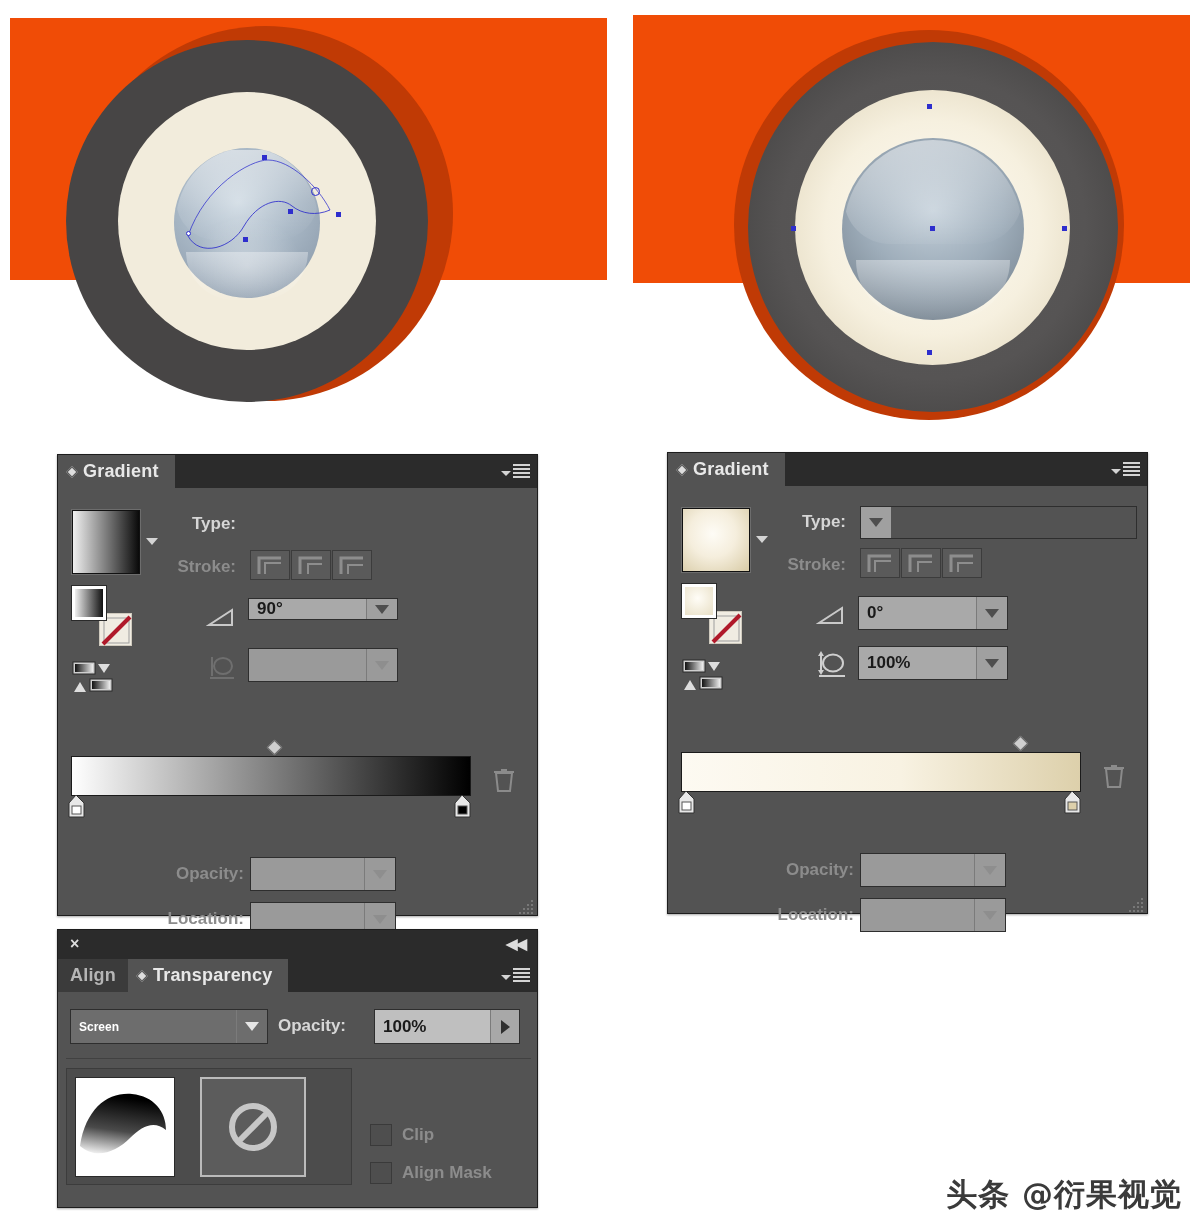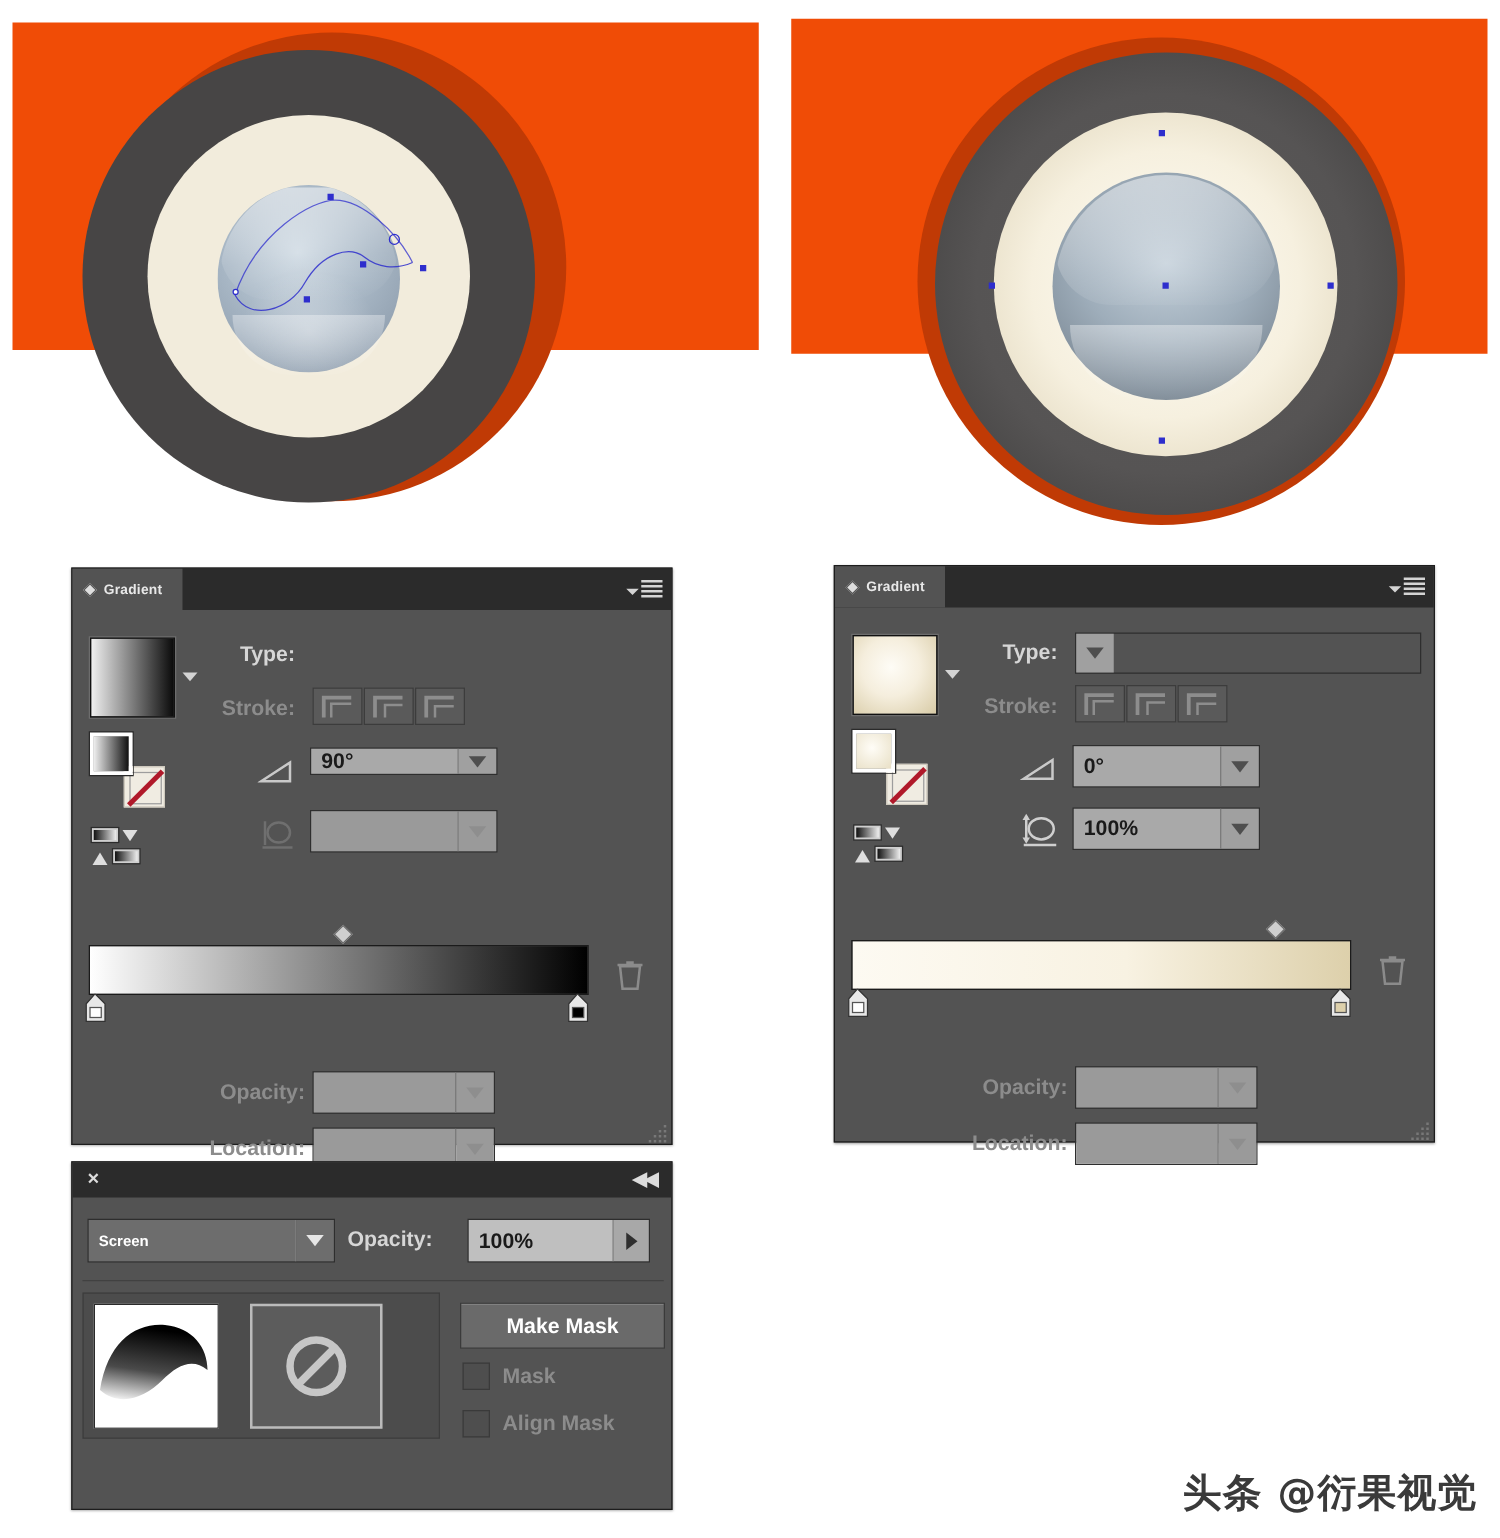--- a/index.html
+++ b/index.html
@@ -47,21 +47,21 @@
     display: flex;
     align-items: flex-end;
   }
   .panel-tab {
     height: 33px;
     background: #535353;
     display: flex;
     align-items: center;
     padding: 0 16px 0 10px;
     color: #e8e8e8;
-    font-size: 11px;
+    font-size: 18px;
     font-weight: bold;
     letter-spacing: .2px;
     white-space: nowrap;
   }
   .panel-tab.inactive {
     background: #3b3b3b;
     color: #b5b5b5;
   }
   .tab-diamond {
     display: inline-block;
@@ -662,20 +662,38 @@
   </div>
 </div>
 
 <div class="panel" style="left:57px; top:929px; width:481px; height:279px; background:#535353;">
 
   <div class="tp-topbar">
     <div class="tp-x">×</div>
     <div class="tp-collapse">◀◀</div>
   </div>
 
+  <div class="panel-titlebar" style="height:34px;">
+    <div class="panel-tab inactive" style="padding:0 12px;">
+      <span>Align</span>
+    </div>
+    <div class="panel-tab">
+      <span class="tab-diamond"></span>
+      <span>Transparency</span>
+    </div>
+    <div class="panel-menu" style="top:9px;">
+      <div class="menu-tri"></div>
+      <div class="menu-lines">
+          <i></i>
+          <i></i>
+          <i></i>
+          <i></i>
+        </div>
+    </div>
+  </div>
 
   <div class="panel-body" style="height:211px;">
 
     <div class="combo" style="left:12px; top:17px; width:198px; height:35px;">
       <div class="combo-text white" style="background:#6d6d6d; color:#ffffff; font-size:12px;">Screen</div>
       <div class="combo-btn" style="background:#6d6d6d;">
         <div class="dn" style="border-top-color:#e6e6e6;"></div>
       </div>
     </div>
 
@@ -706,23 +724,22 @@
       </svg>
     </div>
 
     <div class="nomask-box" style="left:142px; top:85px; width:106px; height:100px;">
       <svg width="56" height="56">
         <circle cx="28" cy="28" r="21" fill="none" stroke="#c7c7c7" stroke-width="6"></circle>
         <line x1="13" y1="43" x2="43" y2="13" stroke="#c7c7c7" stroke-width="6"></line>
       </svg>
     </div>
 
-    <div class="btn-3d" style="left:310px; top:84px; width:164px; height:37px;">Make Mask</div>
 
     <div class="checkbox" style="left:312px; top:132px;"></div>
-    <div class="lbl dim" style="left:344px; top:133px; width:120px; text-align:left;">Mask</div>
+    <div class="lbl dim" style="left:344px; top:133px; width:120px; text-align:left;">Clip</div>
 
     <div class="checkbox" style="left:312px; top:170px;"></div>
     <div class="lbl dim" style="left:344px; top:171px; width:160px; text-align:left;">Align Mask</div>
   </div>
 </div>
 
 <div class="watermark" style="right:18px; bottom:14px;">头条 @衍果视觉</div>
 
 </body></html>

